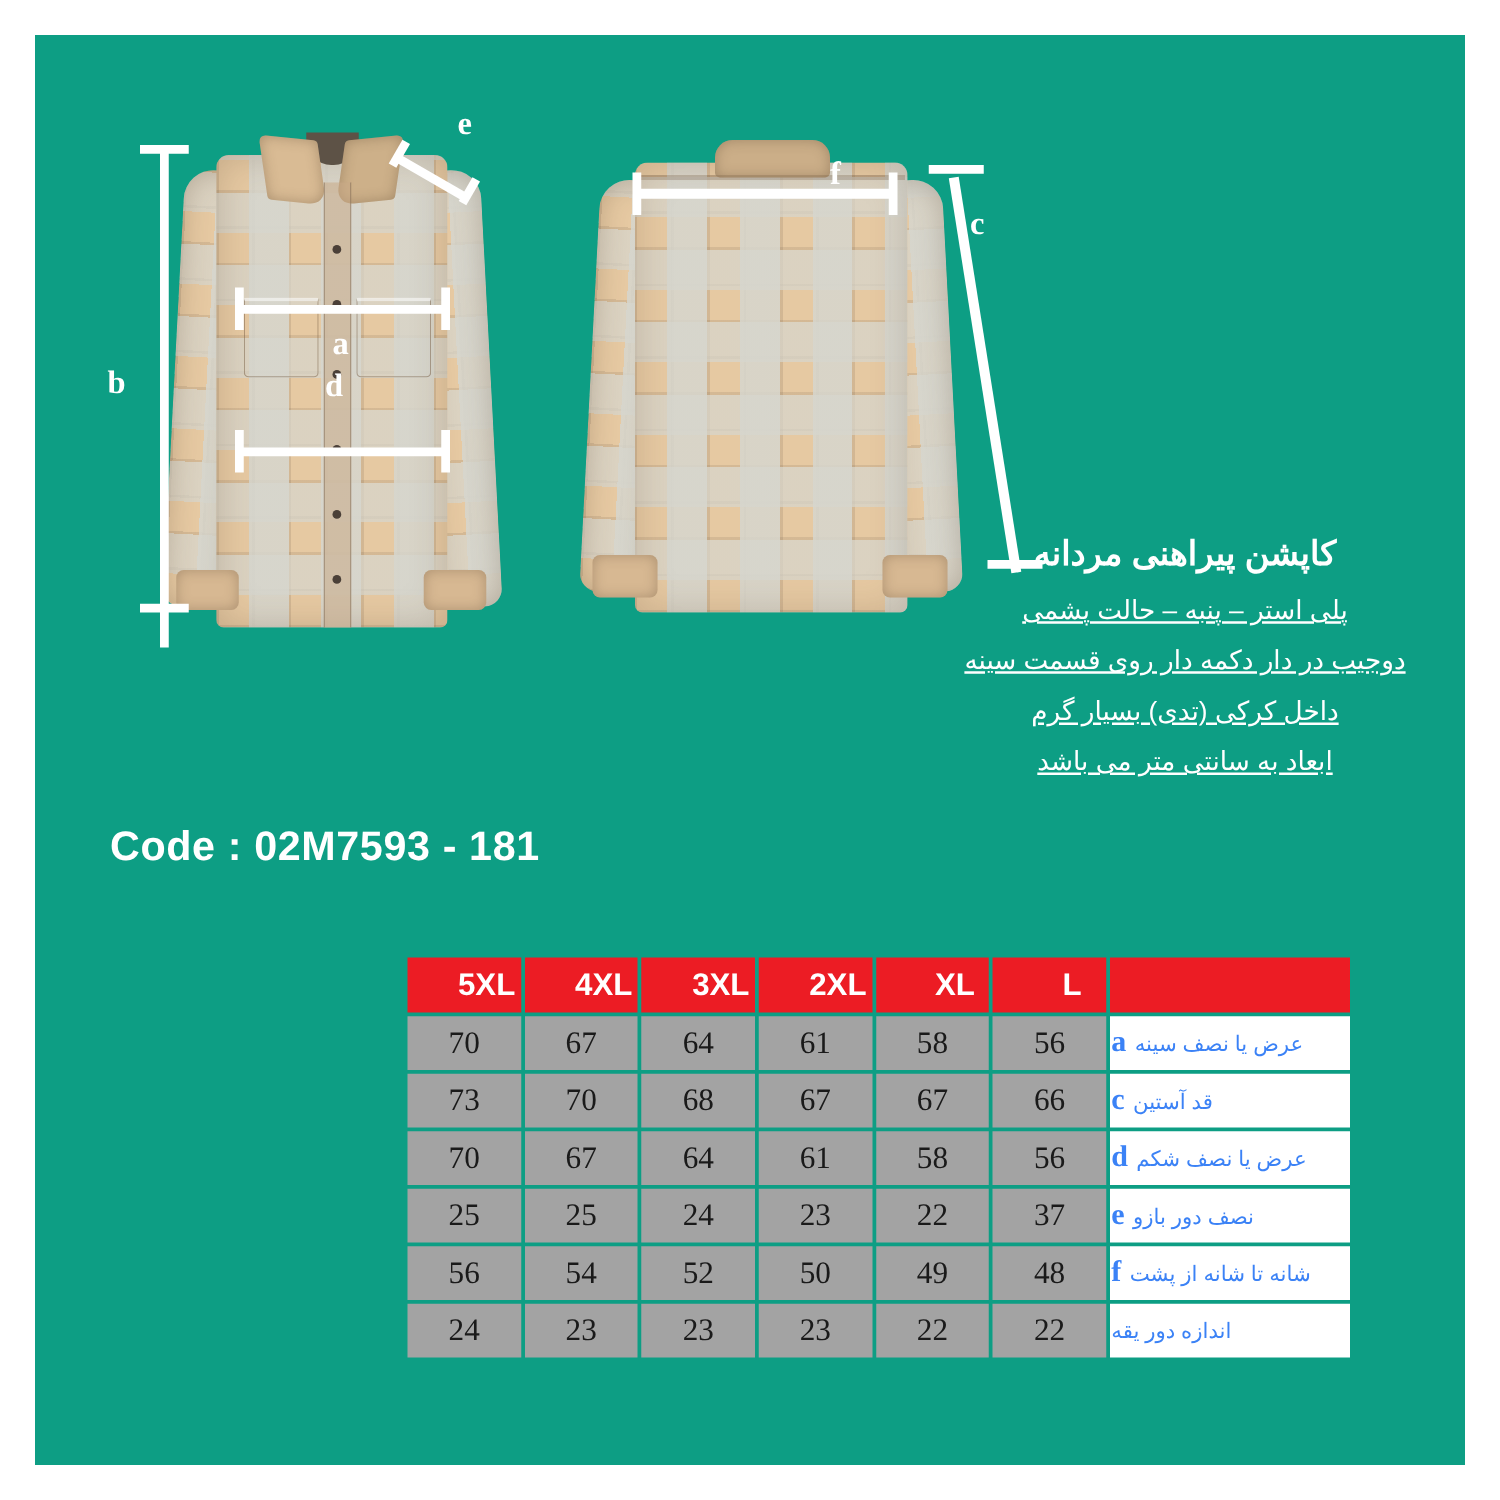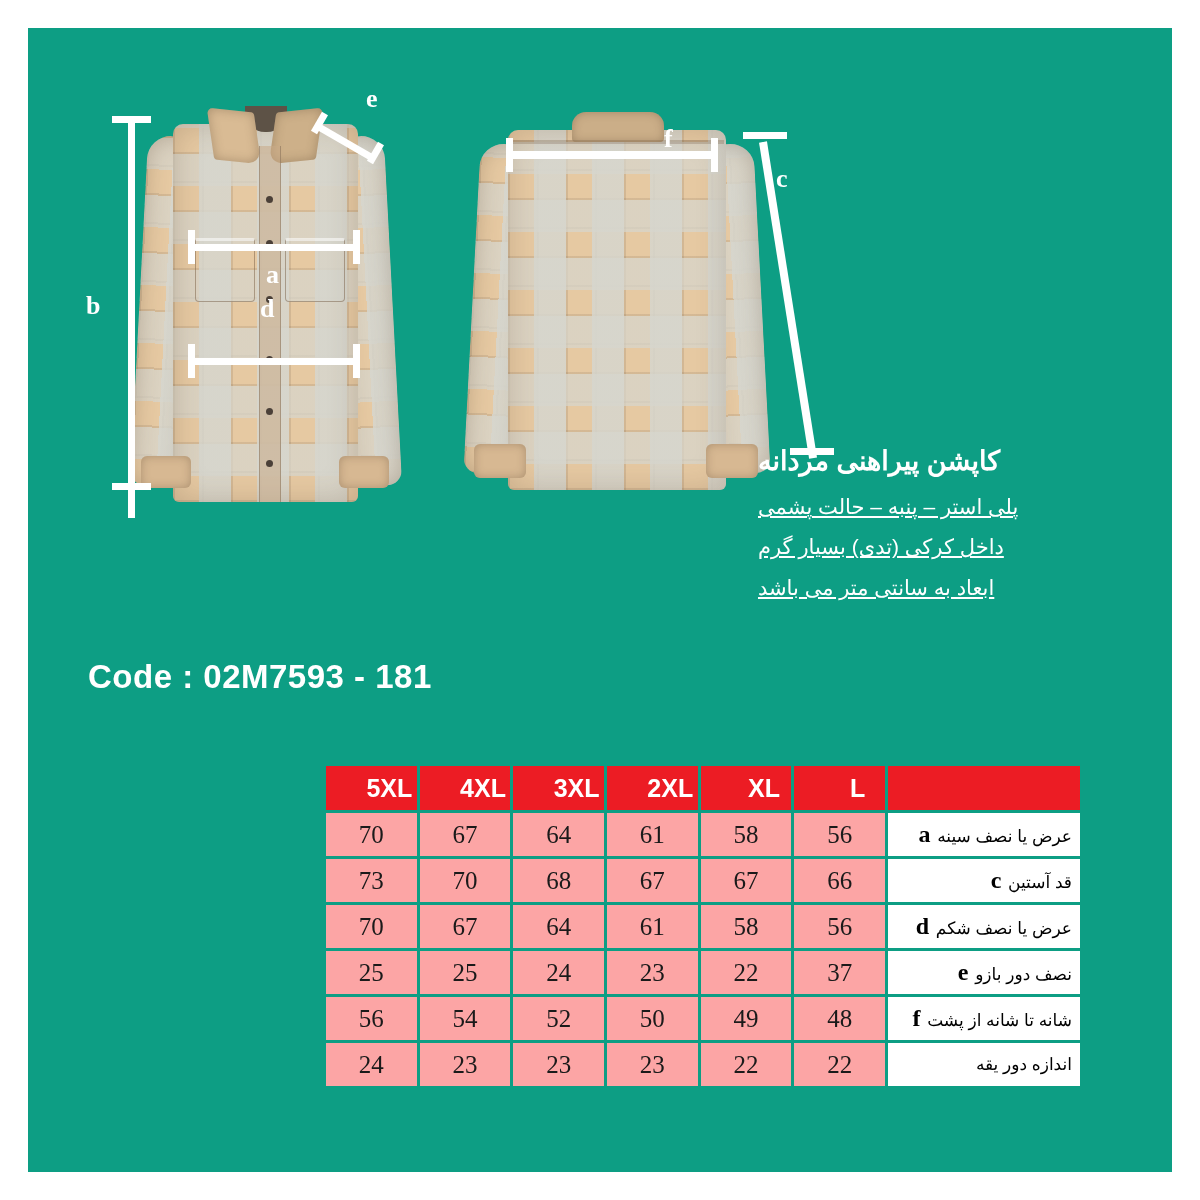--- a/index.html
+++ b/index.html
@@ -168,23 +168,23 @@
     font-weight: bold;
     font-size: 26px;
     line-height: 1;
     font-family: "Liberation Serif", serif;
   }
 
   
   #desc {
     position: absolute;
     right: 34px;
-    top: 416px;
+    top: 398px;
     width: 380px;
-    text-align: left;
+    text-align: center;
     direction: rtl;
     color: #ffffff;
   }
   #desc .title {
     font-size: 27px;
     font-weight: bold;
     margin-bottom: 14px;
     line-height: 1.3;
   }
   #desc .line {
@@ -226,32 +226,32 @@
     font-weight: bold;
     height: 42px;
     text-align: center;
     padding-left: 37px;
   }
   th.blank-head {
     background: #ec1c24;
     width: 190px;
   }
   td.val {
-    background: #fca5a5;
+    background: #a3a3a3;
     color: #1a1a1a;
     font-size: 25px;
     text-align: center;
     height: 41px;
     font-family: "Liberation Serif", serif;
   }
   td.rowlabel {
     background: #ffffff;
-    color: #000000;
+    color: #3b82f6;
     font-size: 17px;
-    text-align: right;
+    text-align: left;
     direction: rtl;
     padding-right: 8px;
     height: 41px;
     white-space: nowrap;
   }
   td.rowlabel .key {
     font-weight: bold;
     font-size: 24px;
     font-family: "Liberation Serif", serif;
     margin-right: 2px;
@@ -320,20 +320,21 @@
     <div class="mlabel" style="left:636px; top:98px;">f</div>
 
     <div class="mline" style="left:735px; top:110px; width:320px; height:8px; transform: rotate(81deg); transform-origin: left center;"></div>
     <div class="mcap" style="left:715px; top:104px; width:44px; height:7px;"></div>
     <div class="mcap" style="left:762px; top:420px; width:44px; height:7px;"></div>
     <div class="mlabel" style="left:748px; top:138px;">c</div>
 
     <div id="desc">
       <div class="title">کاپشن پیراهنی مردانه</div>
       <div class="line">پلی استر – پنبه – حالت پشمی</div>
+      <div class="line">دوجیب در دار دکمه دار روی قسمت سینه</div>
       <div class="line">داخل کرکی (تدی) بسیار گرم</div>
       <div class="line">ابعاد به سانتی متر می باشد</div>
     </div>
 
     <div id="code">Code : 02M7593 - 181</div>
 
     <div id="table-wrap">
       <table>
         <thead>
           <tr>

